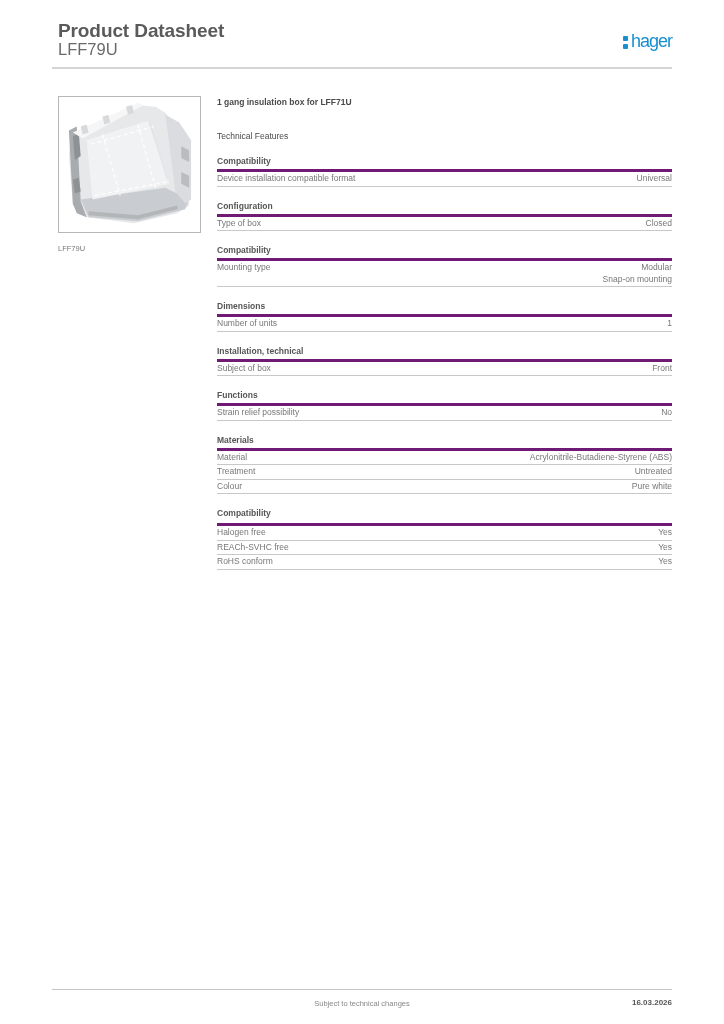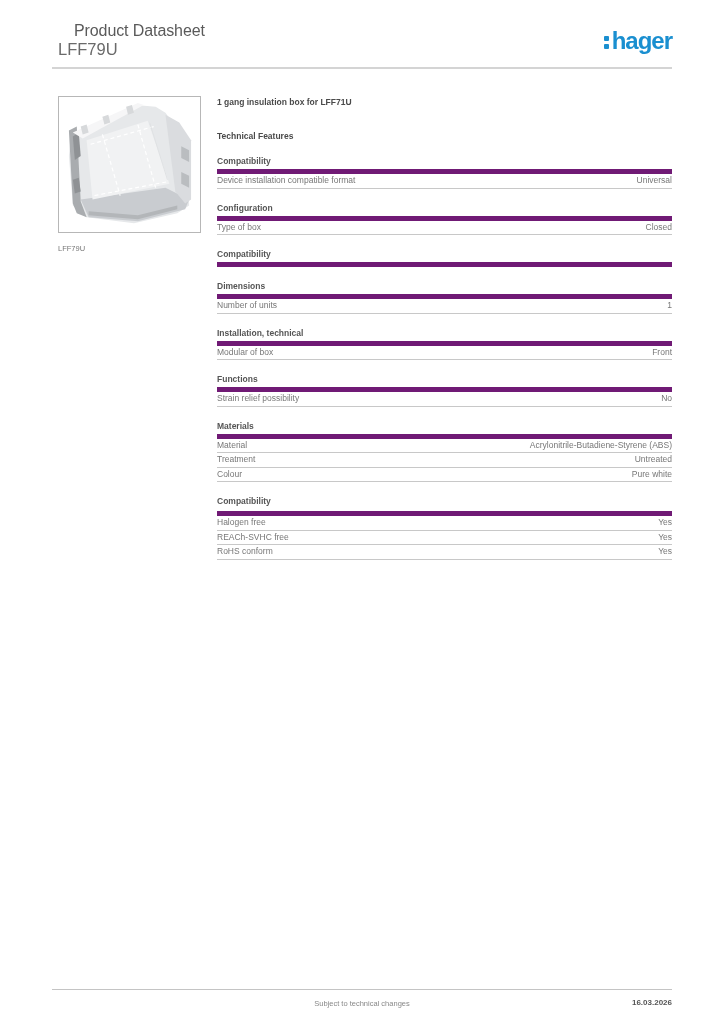--- a/index.html
+++ b/index.html
@@ -5,46 +5,46 @@
     * { margin: 0; padding: 0; box-sizing: border-box; }
     html, body {
       width: 724px; height: 1024px; background: #ffffff;
       font-family: "Liberation Sans", sans-serif;
       color: #555;
       overflow: hidden;
     }
     .page { position: relative; width: 724px; height: 1024px; }
 
     .header { position: absolute; left: 58px; top: 21px; }
-    .doc-title { font-size: 16px; font-weight: normal; color: #5a5a5a; line-height: 19px; letter-spacing: -0.1px; margin-left: 16px; }
+    .doc-title { font-size: 19px; font-weight: bold; color: #5a5a5a; line-height: 19px; letter-spacing: -0.1px; }
     .doc-subtitle { font-size: 16.5px; color: #6a6a6a; line-height: 19px; }
 
-    .logo { position: absolute; right: 52px; top: 27px; font-size: 24px; font-weight: bold; color: #1a8fd0; letter-spacing: -1px; line-height: 28px; }
+    .logo { position: absolute; right: 52px; top: 27px; font-size: 18px; font-weight: normal; color: #1a8fd0; letter-spacing: -1px; line-height: 28px; }
     .logo .colon { display: inline-block; width: 6px; position: relative; height: 20px; vertical-align: top; margin-right: 2px; }
     .logo .colon i { position: absolute; left: 0; width: 5px; height: 5px; background: #1a8fd0; border-radius: 1px; }
     .logo .colon i.d1 { top: 9px; }
     .logo .colon i.d2 { top: 17px; }
 
     .header-rule { position: absolute; left: 52px; right: 52px; top: 67px; height: 2px; background: #d4d4d4; }
 
     .product-image-frame {
       position: absolute; left: 58px; top: 96px; width: 143px; height: 137px;
       border: 1px solid #b7b7b7; background: #fff; overflow: hidden;
     }
     .product-image-frame svg { width: 100%; height: 100%; display: block; }
     .image-caption { position: absolute; left: 58px; top: 244px; font-size: 7.5px; color: #777; }
 
     .content { position: absolute; left: 217px; top: 96px; width: 455px; }
     .product-desc { font-size: 8.5px; font-weight: bold; color: #4a4a4a; height: 12px; line-height: 12px; }
-    .features-title { font-size: 8.5px; font-weight: bold; color: #4a4a4a; margin-top: 22px; height: 12px; line-height: 12px; }
+    .features-title { font-size: 8.5px; font-weight: normal; color: #4a4a4a; margin-top: 22px; height: 12px; line-height: 12px; }
 
     .group { margin-top: 14px; }
     .group-title {
       font-size: 8.5px; font-weight: bold; color: #555; line-height: 11px; padding-bottom: 2px;
-      border-bottom: 5px solid #701a75;
+      border-bottom: 3px solid #701a75;
     }
     .row {
       display: flex; justify-content: space-between; align-items: flex-start;
       font-size: 8.5px; color: #777; line-height: 11.5px; padding-top: 1px; padding-bottom: 1px;
       border-bottom: 1px solid #c8c8c8;
     }
     .row .val { text-align: right; }
     .row .val span { display: block; }
 
     .footer-rule { position: absolute; left: 52px; right: 52px; top: 989px; height: 1px; background: #c4c4c4; }
@@ -118,36 +118,43 @@
       <div class="row">
         <span>Type of box</span>
         <span class="val">
             <span>Closed</span>
           </span>
       </div>
     </div>
 
     <div class="group">
       <div class="group-title">Compatibility</div>
+      <div class="row">
+        <span>Mounting type</span>
+        <span class="val">
+          <span>Modular</span>
+          <span>Snap-on mounting</span>
+        </span>
+      </div>
     </div>
 
     <div class="group">
       <div class="group-title">Dimensions</div>
       <div class="row">
         <span>Number of units</span>
         <span class="val">
             <span>1</span>
           </span>
       </div>
     </div>
 
     <div class="group">
       <div class="group-title">Installation, technical</div>
       <div class="row">
-        <span>Modular of box</span>
+        <span>Subject of box</span>
         <span class="val">
             <span>Front</span>
           </span>
       </div>
     </div>
 
     <div class="group">
       <div class="group-title">Functions</div>
       <div class="row">
         <span>Strain relief possibility</span>

